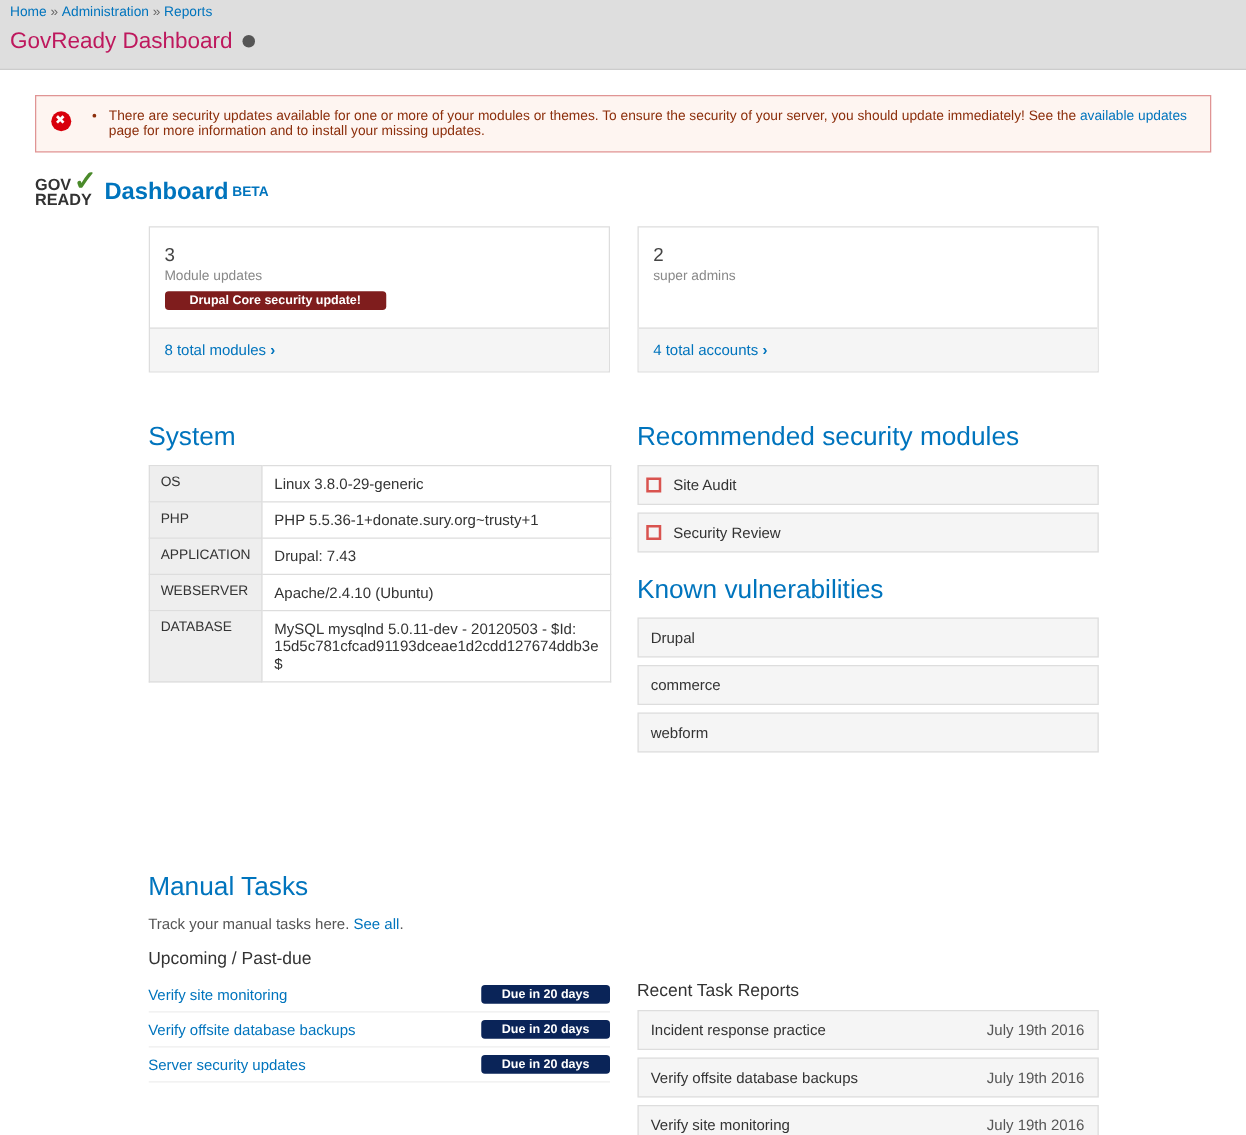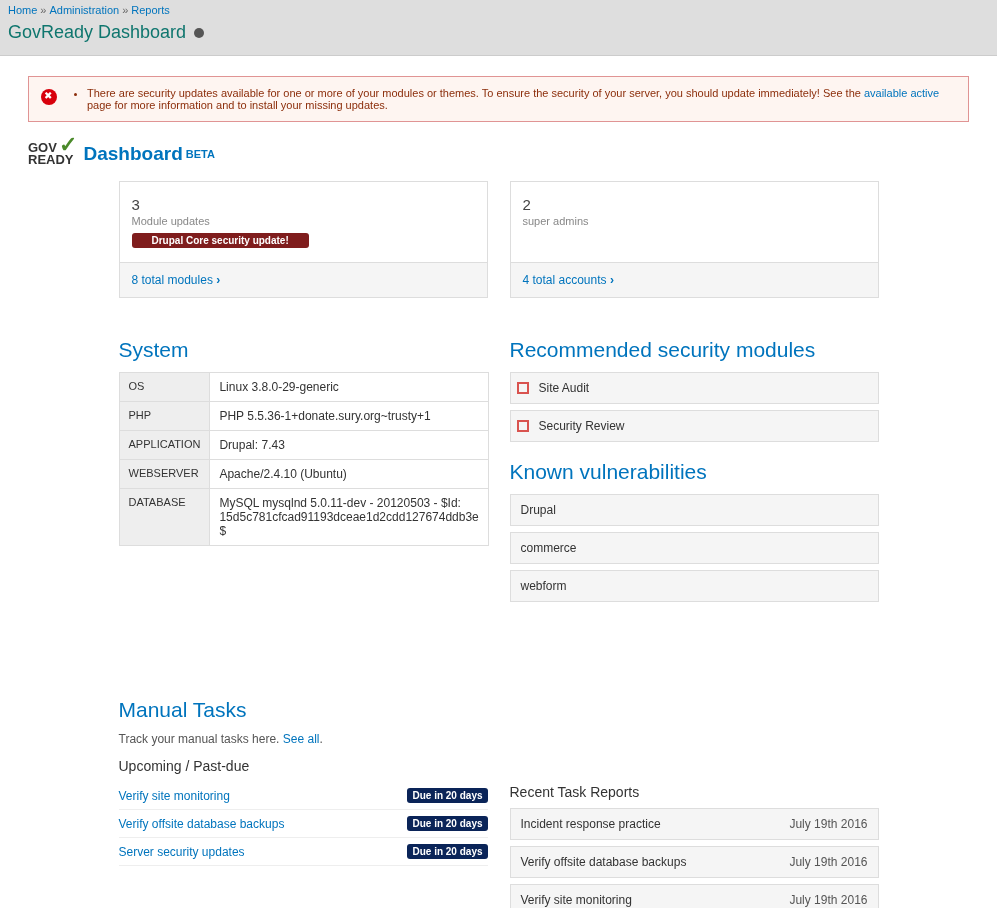--- a/index.html
+++ b/index.html
@@ -3,21 +3,21 @@
 <meta charset="utf-8">
 <style>
 * { box-sizing: border-box; margin: 0; padding: 0; }
 body { font-family: "Helvetica Neue", Arial, sans-serif; font-size: 12px; color: #333; background: #fff; }
 a { color: #0074bd; text-decoration: none; cursor: pointer; }
 
 .header-bar { background: #dedede; padding-bottom: 10px; border-bottom: 1px solid #ccc; }
 .breadcrumb { padding: 4px 8px; font-size: 11px; }
 .breadcrumb a { color: #0074bd; }
 .breadcrumb .sep { color: #666; padding: 0 3px; }
-.page-title { font-size: 18px; font-weight: normal; padding: 2px 8px; color: #0f766e; display: flex; align-items: center; }
+.page-title { font-size: 18px; font-weight: normal; padding: 2px 8px; color: #be185d; display: flex; align-items: center; }
 .page-title .dd { margin-left: 8px; width: 10px; height: 10px; background: #555; border-radius: 50%; display: inline-block; }
 
 .content { padding: 20px 28px; }
 
 .alert-error { border: 1px solid #e09494; background: #fef5f1; padding: 10px 10px 10px 40px; position: relative; margin-bottom: 20px; font-size: 11px; color: #8c2e0b; }
 .alert-error .icon-err { position: absolute; left: 12px; top: 12px; width: 16px; height: 16px; background: #d8000c; border-radius: 50%; }
 .alert-error .icon-err::before { content: "✖"; color: #fff; font-size: 10px; position: absolute; left: 3px; top: 1px; }
 .alert-error ul { list-style: disc; margin-left: 18px; }
 .alert-error a { color: #0074bd; }
 
@@ -52,21 +52,21 @@
 
 .mod-item { border: 1px solid #ddd; background: #f5f5f5; padding: 8px 6px; margin-bottom: 6px; font-size: 12px; display: flex; align-items: center; }
 .mod-check { width: 12px; height: 12px; border: 2px solid #d9534f; margin-right: 10px; flex-shrink: 0; }
 
 .vuln-item { border: 1px solid #ddd; background: #f5f5f5; padding: 8px 10px; margin-bottom: 6px; font-size: 12px; }
 
 h3.sub { font-size: 14px; font-weight: normal; margin: 10px 0 8px; color: #333; }
 
 .task-row { display: flex; justify-content: space-between; align-items: center; padding: 6px 0; border-bottom: 1px solid #eee; }
 .task-row a { font-size: 12px; }
-.badge-blue { background: #0a2458; color: #fff; font-size: 10px; font-weight: bold; padding: 2px 5px; border-radius: 3px; }
+.badge-blue { background: #0a2458; color: #fff; font-size: 10px; font-weight: bold; padding: 2px 16px; border-radius: 3px; }
 
 .report-row { border: 1px solid #ddd; background: #f5f5f5; padding: 8px 10px; margin-bottom: 6px; font-size: 12px; display: flex; justify-content: space-between; }
 .report-date { color: #555; }
 
 .spacer-lg { height: 40px; }
 </style>
 </head>
 <body>
 
 <div class="header-bar">
@@ -78,21 +78,21 @@
     <span class="dd"></span>
   </div>
 </div>
 
 <div class="content">
 
   <div class="alert-error">
     <span class="icon-err"></span>
     <ul>
         <li>
-      <span>There are security updates available for one or more of your modules or themes. To ensure the security of your server, you should update immediately! See the </span><a>available active</a><span> page for more information and to install your missing updates.</span>
+      <span>There are security updates available for one or more of your modules or themes. To ensure the security of your server, you should update immediately! See the </span><a>available updates</a><span> page for more information and to install your missing updates.</span>
     </li>
       </ul>
   </div>
 
   <div class="brand-row">
     <div class="brand-logo">
       <span class="check">✓</span>
       <div>GOV</div>
         <div>READY</div>
     </div>

